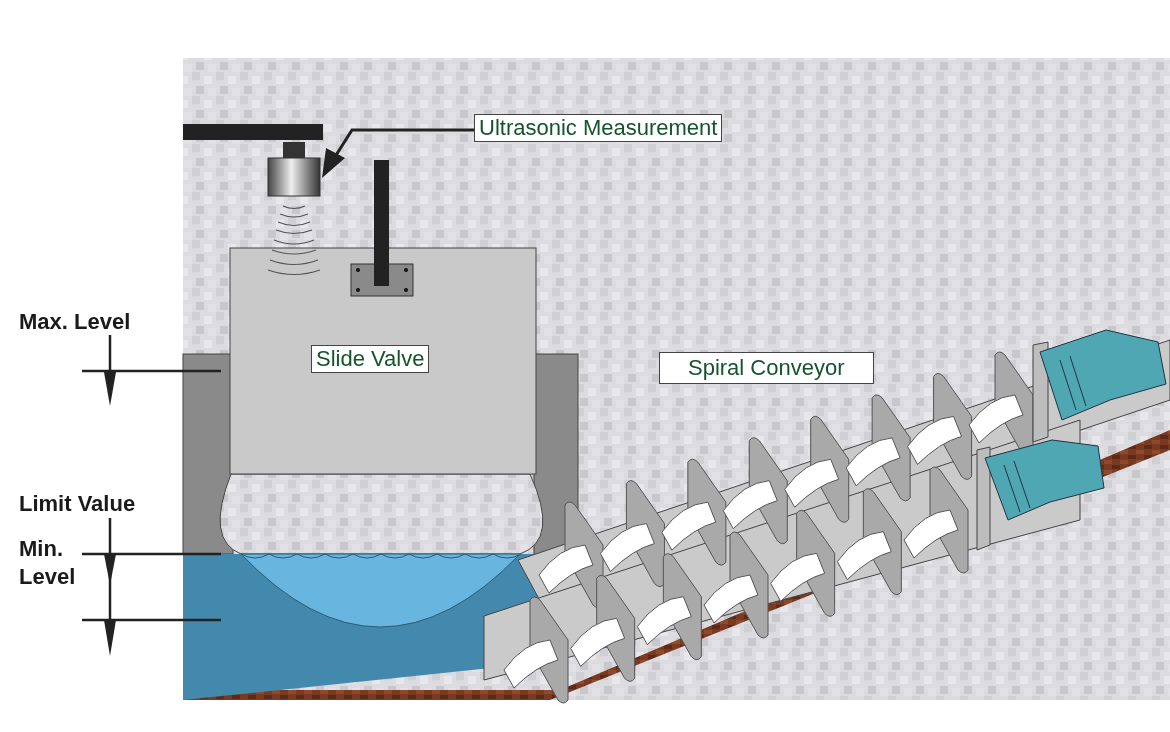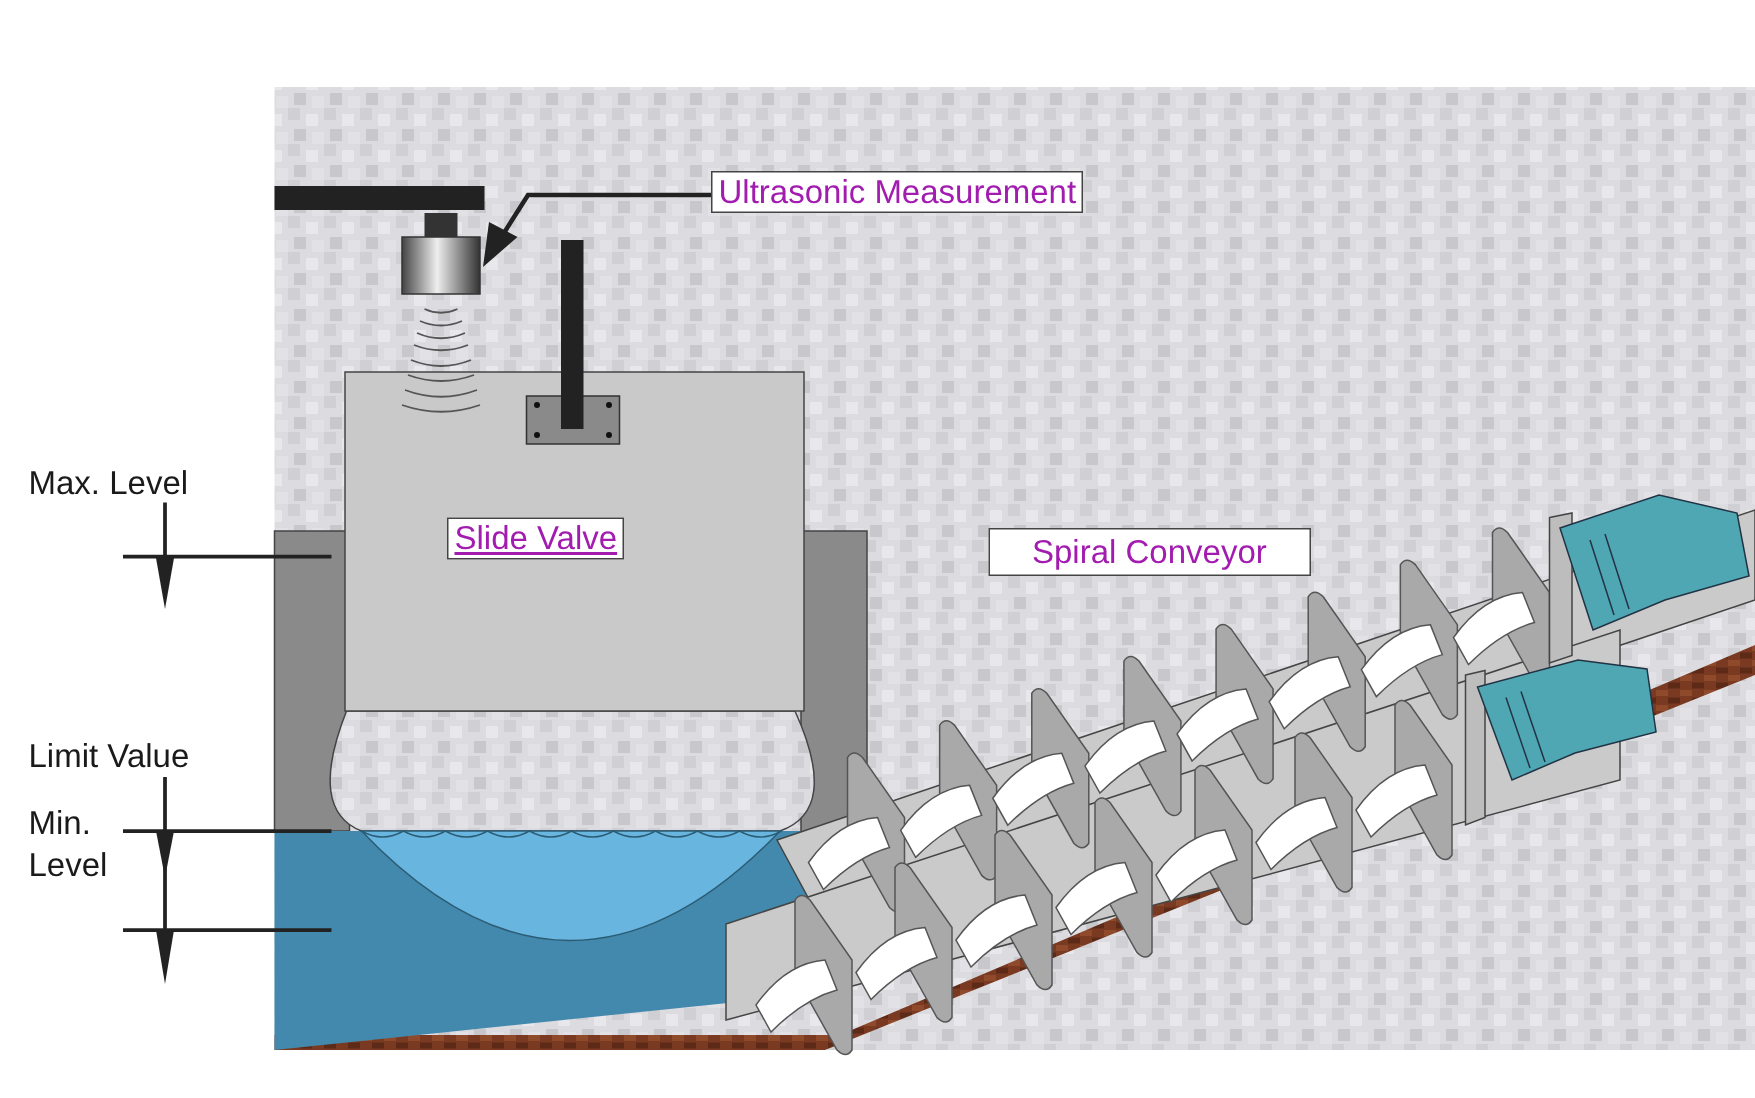--- a/index.html
+++ b/index.html
@@ -1,19 +1,19 @@
 <!DOCTYPE html>
 <html><head>
 <meta charset="utf-8">
 <style>
   html,body{margin:0;padding:0;background:#ffffff;}
   body{width:1170px;height:732px;position:relative;overflow:hidden;font-family:"Liberation Sans",sans-serif;}
   #diagram{position:absolute;left:0;top:0;width:1170px;height:732px;}
-  .label-box{position:absolute;background:#ffffff;border:1.5px solid #444;color:#a21caf;font-size:22px;line-height:26px;padding:0 4px;white-space:nowrap;}
-  .side-label{position:absolute;color:#1a1a1a;font-size:22px;line-height:28px;white-space:pre-line;}
+  .label-box{position:absolute;background:#ffffff;border:1.5px solid #444;color:#14532d;font-size:22px;line-height:26px;padding:0 4px;white-space:nowrap;}
+  .side-label{position:absolute;color:#1a1a1a;font-size:22px;line-height:28px;white-space:pre-line;font-weight:bold;}
 </style>
 </head>
 <body>
 
 <svg id="diagram" viewBox="0 0 1170 732" xmlns="http://www.w3.org/2000/svg">
   <defs>
     <pattern id="tex" width="24" height="24" patternUnits="userSpaceOnUse">
       <rect width="24" height="24" fill="#dcdce0"></rect>
       <rect x="0" y="0" width="8" height="8" fill="#cfcfd4"></rect>
       <rect x="12" y="4" width="8" height="8" fill="#e8e8ec"></rect>
@@ -127,18 +127,18 @@
     <polygon points="104,372 116,372 110,406" stroke="none"></polygon>
     <line x1="110" y1="518" x2="110" y2="640"></line>
       <line x1="82" y1="554" x2="221" y2="554"></line>
     <polygon points="104,554 116,554 110,585" stroke="none"></polygon>
     <line x1="82" y1="620" x2="221" y2="620"></line>
     <polygon points="104,620 116,620 110,656" stroke="none"></polygon>
   </g>
 </svg>
 
 <div class="label-box" style="left:474px;top:114px;">Ultrasonic Measurement</div>
-<div class="label-box" style="left:298px;top:345px;text-decoration:underline;">Slide Valve</div>
+<div class="label-box" style="left:311px;top:345px;">Slide Valve</div>
 <div class="label-box" style="left:659px;top:327px;padding:2px 28px;margin-top:25px;">Spiral Conveyor</div>
 <div class="side-label" style="left:19px;top:308px;">Max. Level</div>
 <div class="side-label" style="left:19px;top:490px;">Limit Value</div>
 <div class="side-label" style="left:19px;top:535px;">Min.
 Level</div>
 
 </body></html>

